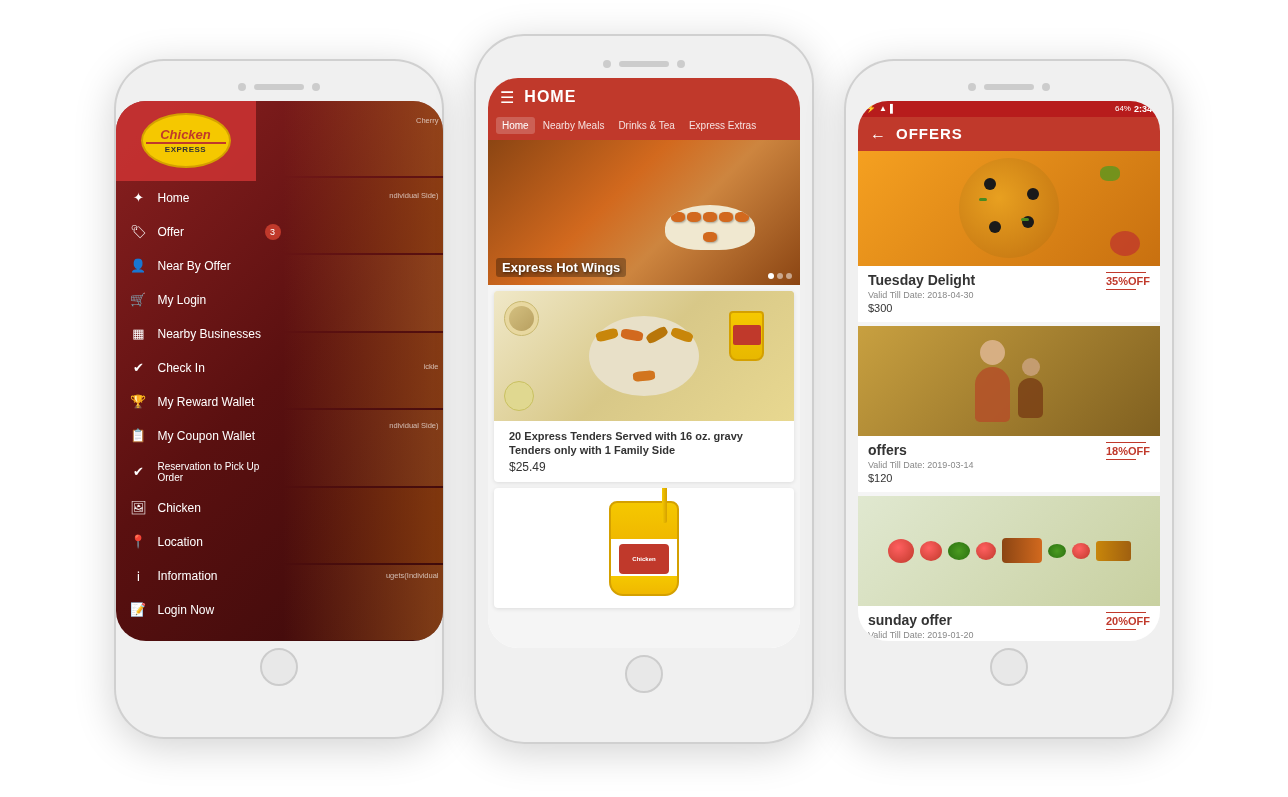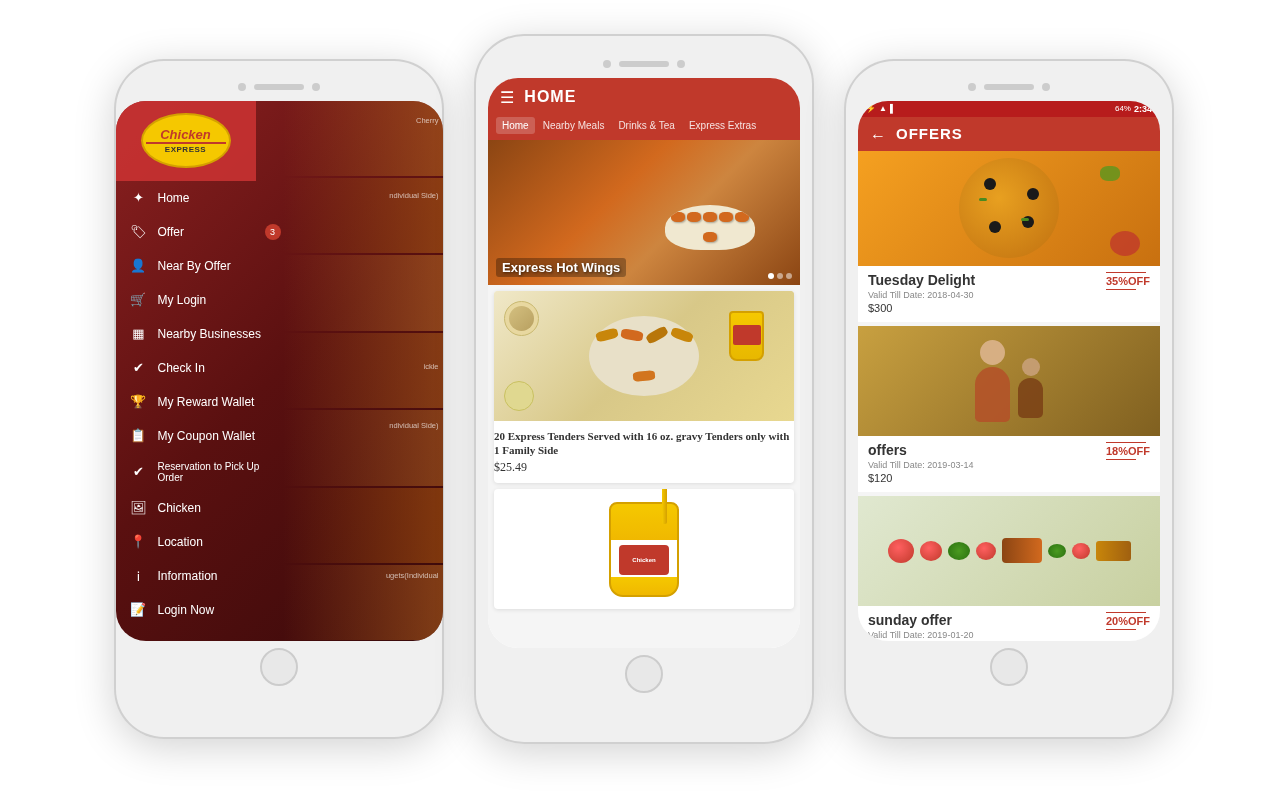--- a/index.html
+++ b/index.html
@@ -399,22 +399,21 @@
       width: 28px; height: 20px;
       background: #c0392b;
       border-radius: 2px;
       position: absolute;
       top: 12px;
       left: 50%;
       transform: translateX(-50%);
     }
 
     .product-info {
-      padding: 8px 0;
-      font-family: Liberation Serif, serif;
+      padding: 8px 15px;
     }
     .product-name {
       font-size: 11px;
       font-weight: 600;
       color: #333;
       margin-bottom: 3px;
       line-height: 1.3;
     }
     .product-price {
       font-size: 12px;

